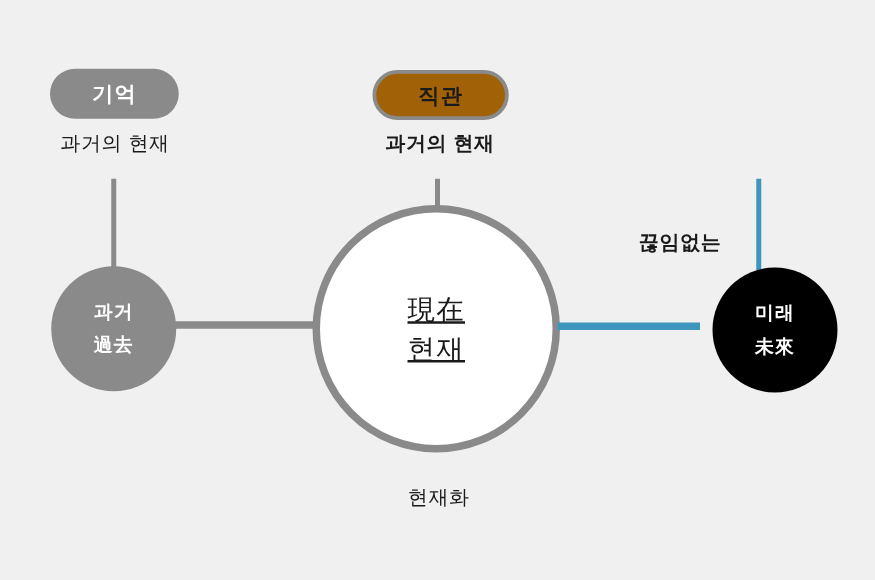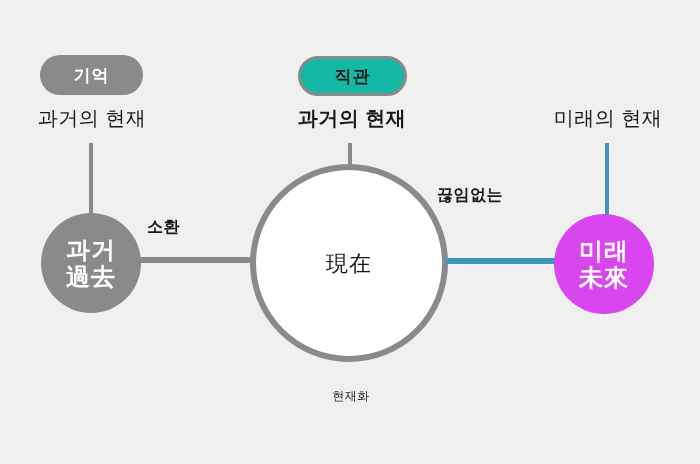--- a/index.html
+++ b/index.html
@@ -28,32 +28,32 @@
     display: flex;
     align-items: center;
     justify-content: center;
     font-size: 17px;
     font-weight: 600;
     letter-spacing: 1px;
     box-sizing: border-box;
   }
   .pill-gray   { background: #8a8a8a; color: #ffffff; }
   .pill-blue   { background: #3e96bc; color: #ffffff; }
-  .pill-outline{ background: #14b8a6; color: #1a1a1a; border: 3px solid #8a8a8a; }
+  .pill-outline{ background: #a16207; color: #1a1a1a; border: 3px solid #8a8a8a; }
 
   .past-pill        { left: 40px;  top: 55px; width: 103px; }
   .present-pill     { left: 298px; top: 56px; width: 109px; }
   .future-pill      { left: 557px; top: 56px; width: 104px; }
 
   .sublabel {
     position: absolute;
     top: 105px;
     width: 160px;
     text-align: center;
-    font-size: 20px;
+    font-size: 16px;
     font-weight: 500;
     letter-spacing: 0.5px;
   }
   .past-sublabel    { left: 12px;  }
   .present-sublabel { left: 272px; font-weight: 700; }
   .future-sublabel  { left: 528px; }
 
   .vline {
     position: absolute;
     width: 4px;
@@ -80,85 +80,85 @@
     flex-direction: column;
     align-items: center;
     justify-content: center;
     text-align: center;
     box-sizing: border-box;
   }
   .circle-small {
     width: 100px;
     height: 100px;
     color: #ffffff;
-    font-size: 24px;
+    font-size: 15px;
     font-weight: 600;
     line-height: 27px;
     letter-spacing: 1px;
   }
   .past-circle   { left: 41px;  top: 213px; background: #8a8a8a; }
-  .future-circle { left: 554px; top: 214px; background: #d946ef; }
+  .future-circle { left: 570px; top: 214px; background: #000000; }
   .present-circle {
     left: 250px;
     top: 164px;
     width: 198px;
     height: 198px;
     background: #ffffff;
     border: 6px solid #8a8a8a;
     color: #1a1a1a;
     font-size: 22px;
     font-weight: 500;
     line-height: 31px;
     letter-spacing: 1px;
+    text-decoration: underline;
   }
 
   .edge-label {
     position: absolute;
-    text-align: left;
+    text-align: right;
     font-size: 16px;
     font-weight: 600;
     letter-spacing: 0.5px;
   }
   .summon-label       { left: 147px; top: 217px; width: 100px; }
   .accumulation-label { left: 437px; top: 180px; width: 140px; line-height: 29px; }
   .bottom-label {
     position: absolute;
     left: 271px;
     top: 388px;
     width: 160px;
     text-align: center;
-    font-size: 12px;
+    font-size: 16px;
     font-weight: 500;
     letter-spacing: 0.5px;
   }
 </style>
 </head>
 <body>
 
 <div class="canvas">
 
   <div class="pill pill-gray past-pill">기억</div>
   <div class="sublabel past-sublabel">과거의 현재</div>
   <div class="vline vline-gray past-vline"></div>
   <div class="circle circle-small past-circle">
     <span>과거</span>
     <span>過去</span>
   </div>
-  <div class="edge-label summon-label">소환</div>
   <div class="hline hline-gray past-hline"></div>
 
   <div class="pill pill-outline present-pill">직관</div>
   <div class="sublabel present-sublabel">과거의 현재</div>
   <div class="vline vline-gray present-vline"></div>
   <div class="circle present-circle">
     <span>現在</span>
+    <span>현재</span>
   </div>
   <div class="bottom-label">현재화</div>
 
-  <div class="sublabel future-sublabel">미래의 현재</div>
   <div class="vline vline-blue future-vline"></div>
   <div class="edge-label accumulation-label">
     <div>끊임없는</div>
   </div>
   <div class="hline hline-blue future-hline"></div>
   <div class="circle circle-small future-circle">
     <span>미래</span>
     <span>未來</span>
   </div>
 

